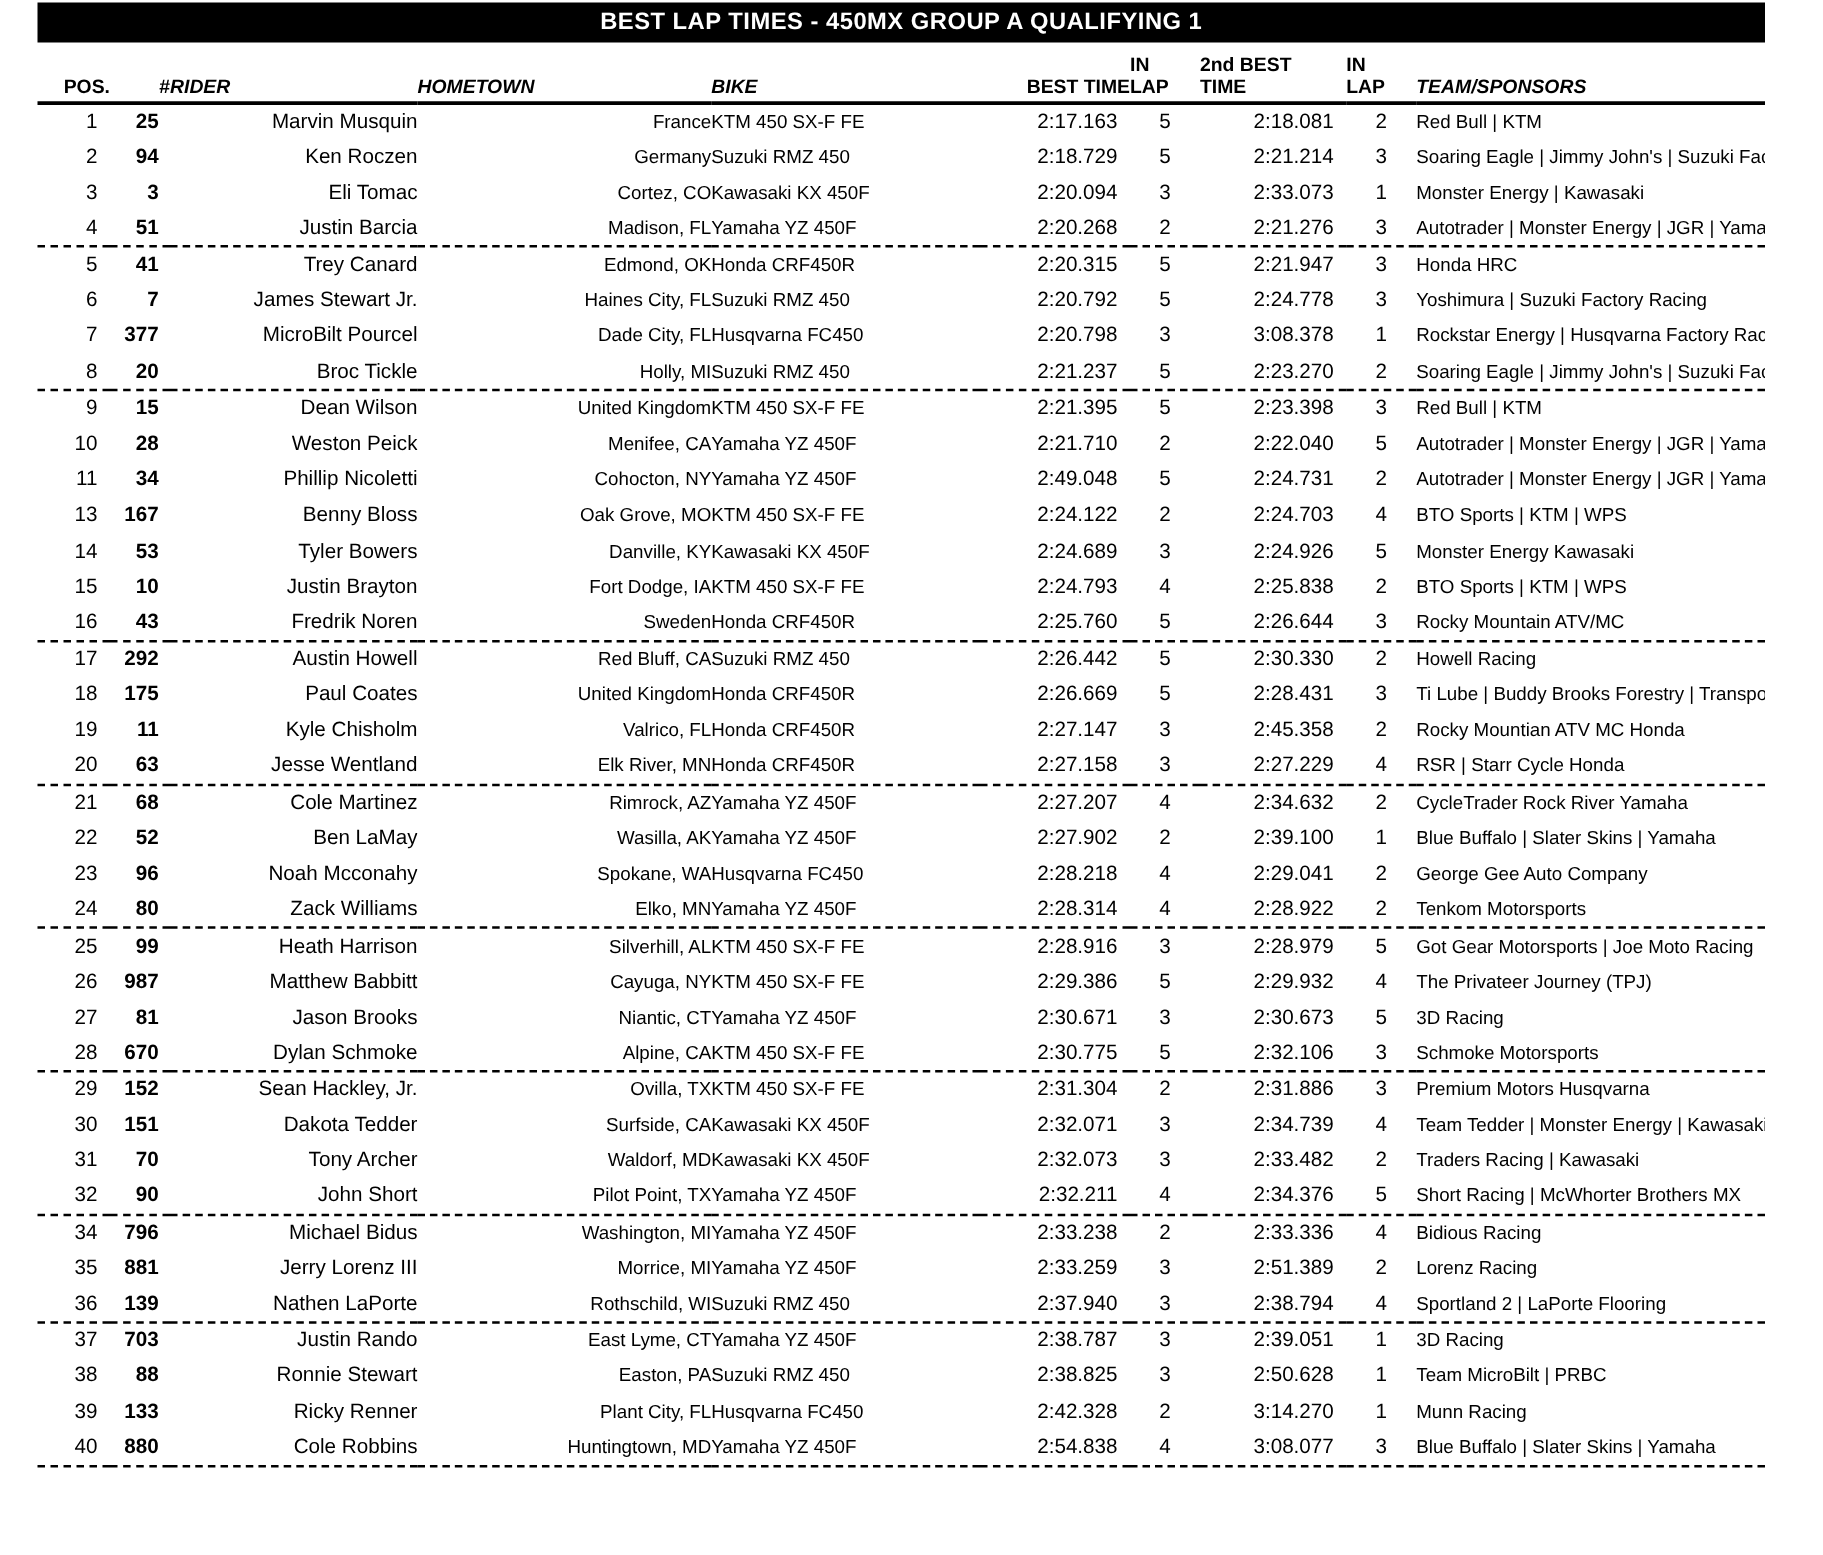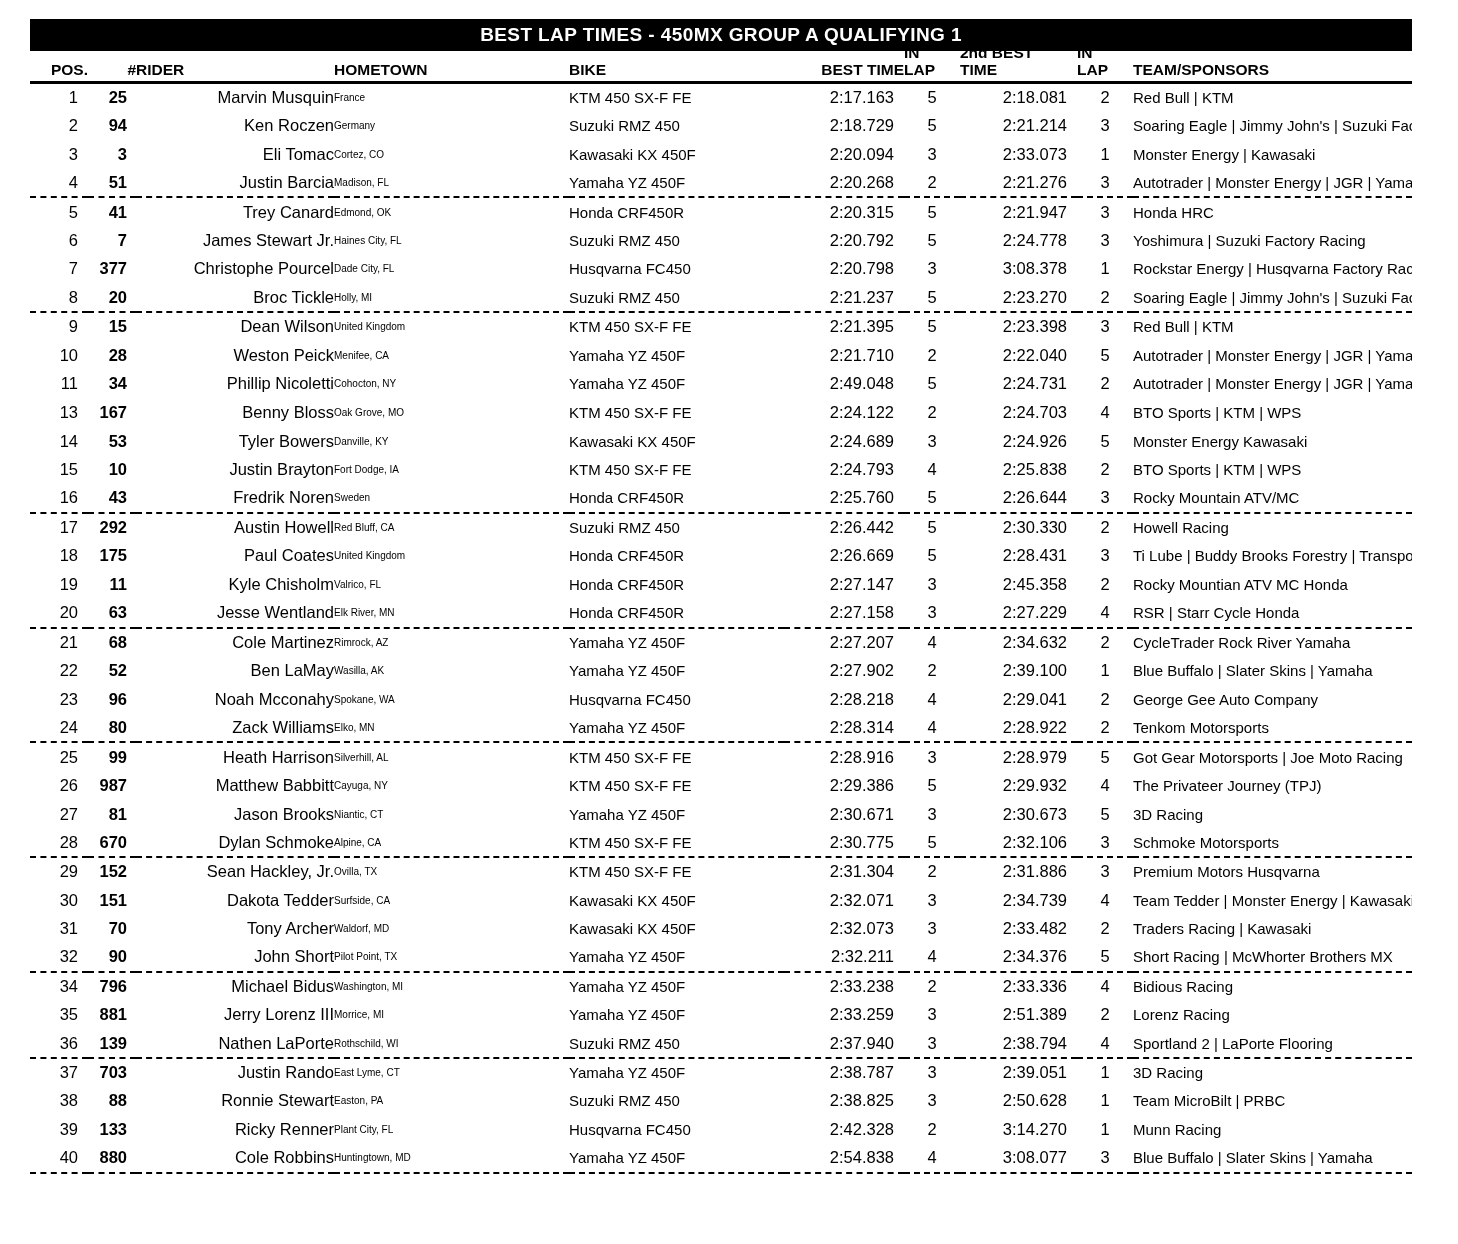--- a/index.html
+++ b/index.html
@@ -21,21 +21,21 @@
     position: relative;
     width: 1458px;
     height: 1244px;
     padding: 0;
   }
 
   
   .title-bar {
     position: absolute;
     left: 30px;
-    top: 19px;
+    top: 2px;
     width: 1382px;
     height: 32px;
     background: #000000;
     color: #ffffff;
     display: flex;
     align-items: center;
     justify-content: center;
   }
   .title-text {
     font-size: 19px;
@@ -72,40 +72,40 @@
   thead th {
     font-size: 15.5px;
     font-weight: bold;
     padding: 0 0 3px 0;
     vertical-align: bottom;
     white-space: nowrap;
     line-height: 17px;
   }
   thead tr.head-row th { border-bottom: 3px solid #000; }
 
-  th.h-left   { text-align: left; }
+  th.h-left   { text-align: left; font-style: italic; }
   th.h-center { text-align: left; }
   th.h-right  { text-align: right; }
 
   .sub-line { display: block; }
 
   tbody td {
     font-size: 16.5px;
     line-height: 19px;
     height: 28.7px;
     padding: 0;
     white-space: nowrap;
     overflow: hidden;
     vertical-align: middle;
   }
 
   td.pos    { text-align: right; padding-right: 10px; }
   td.num    { text-align: right; font-weight: bold; padding-right: 9px; }
   td.rider  { text-align: right; }
-  td.town   { text-align: left; font-size: 10px; }
+  td.town   { text-align: right; font-size: 15px; }
   td.bike   { text-align: left; font-size: 15px; }
   td.best   { text-align: right; padding-right: 10px; }
   td.lap    { text-align: center; }
   td.second { text-align: right; padding-right: 10px; }
   td.team   { text-align: left; font-size: 15px; }
 
   tr.grp-end td { border-bottom: 2px dashed #000; }
   tr.last-row td { border-bottom: 2px dashed #000; }
 
   
@@ -236,21 +236,21 @@
             <td class="bike">Suzuki RMZ 450</td>
             <td class="best">2:20.792</td>
             <td class="lap">5</td>
             <td class="second">2:24.778</td>
             <td class="lap">3</td>
             <td class="team">Yoshimura | Suzuki Factory Racing</td>
           </tr>
           <tr>
             <td class="pos">7</td>
             <td class="num">377</td>
-            <td class="rider">Christophe Pourcel</td>
+            <td class="rider">MicroBilt Pourcel</td>
             <td class="town">Dade City, FL</td>
             <td class="bike">Husqvarna FC450</td>
             <td class="best">2:20.798</td>
             <td class="lap">3</td>
             <td class="second">3:08.378</td>
             <td class="lap">1</td>
             <td class="team">Rockstar Energy | Husqvarna Factory Racing</td>
           </tr>
           <tr class="grp-end">
             <td class="pos">8</td>

